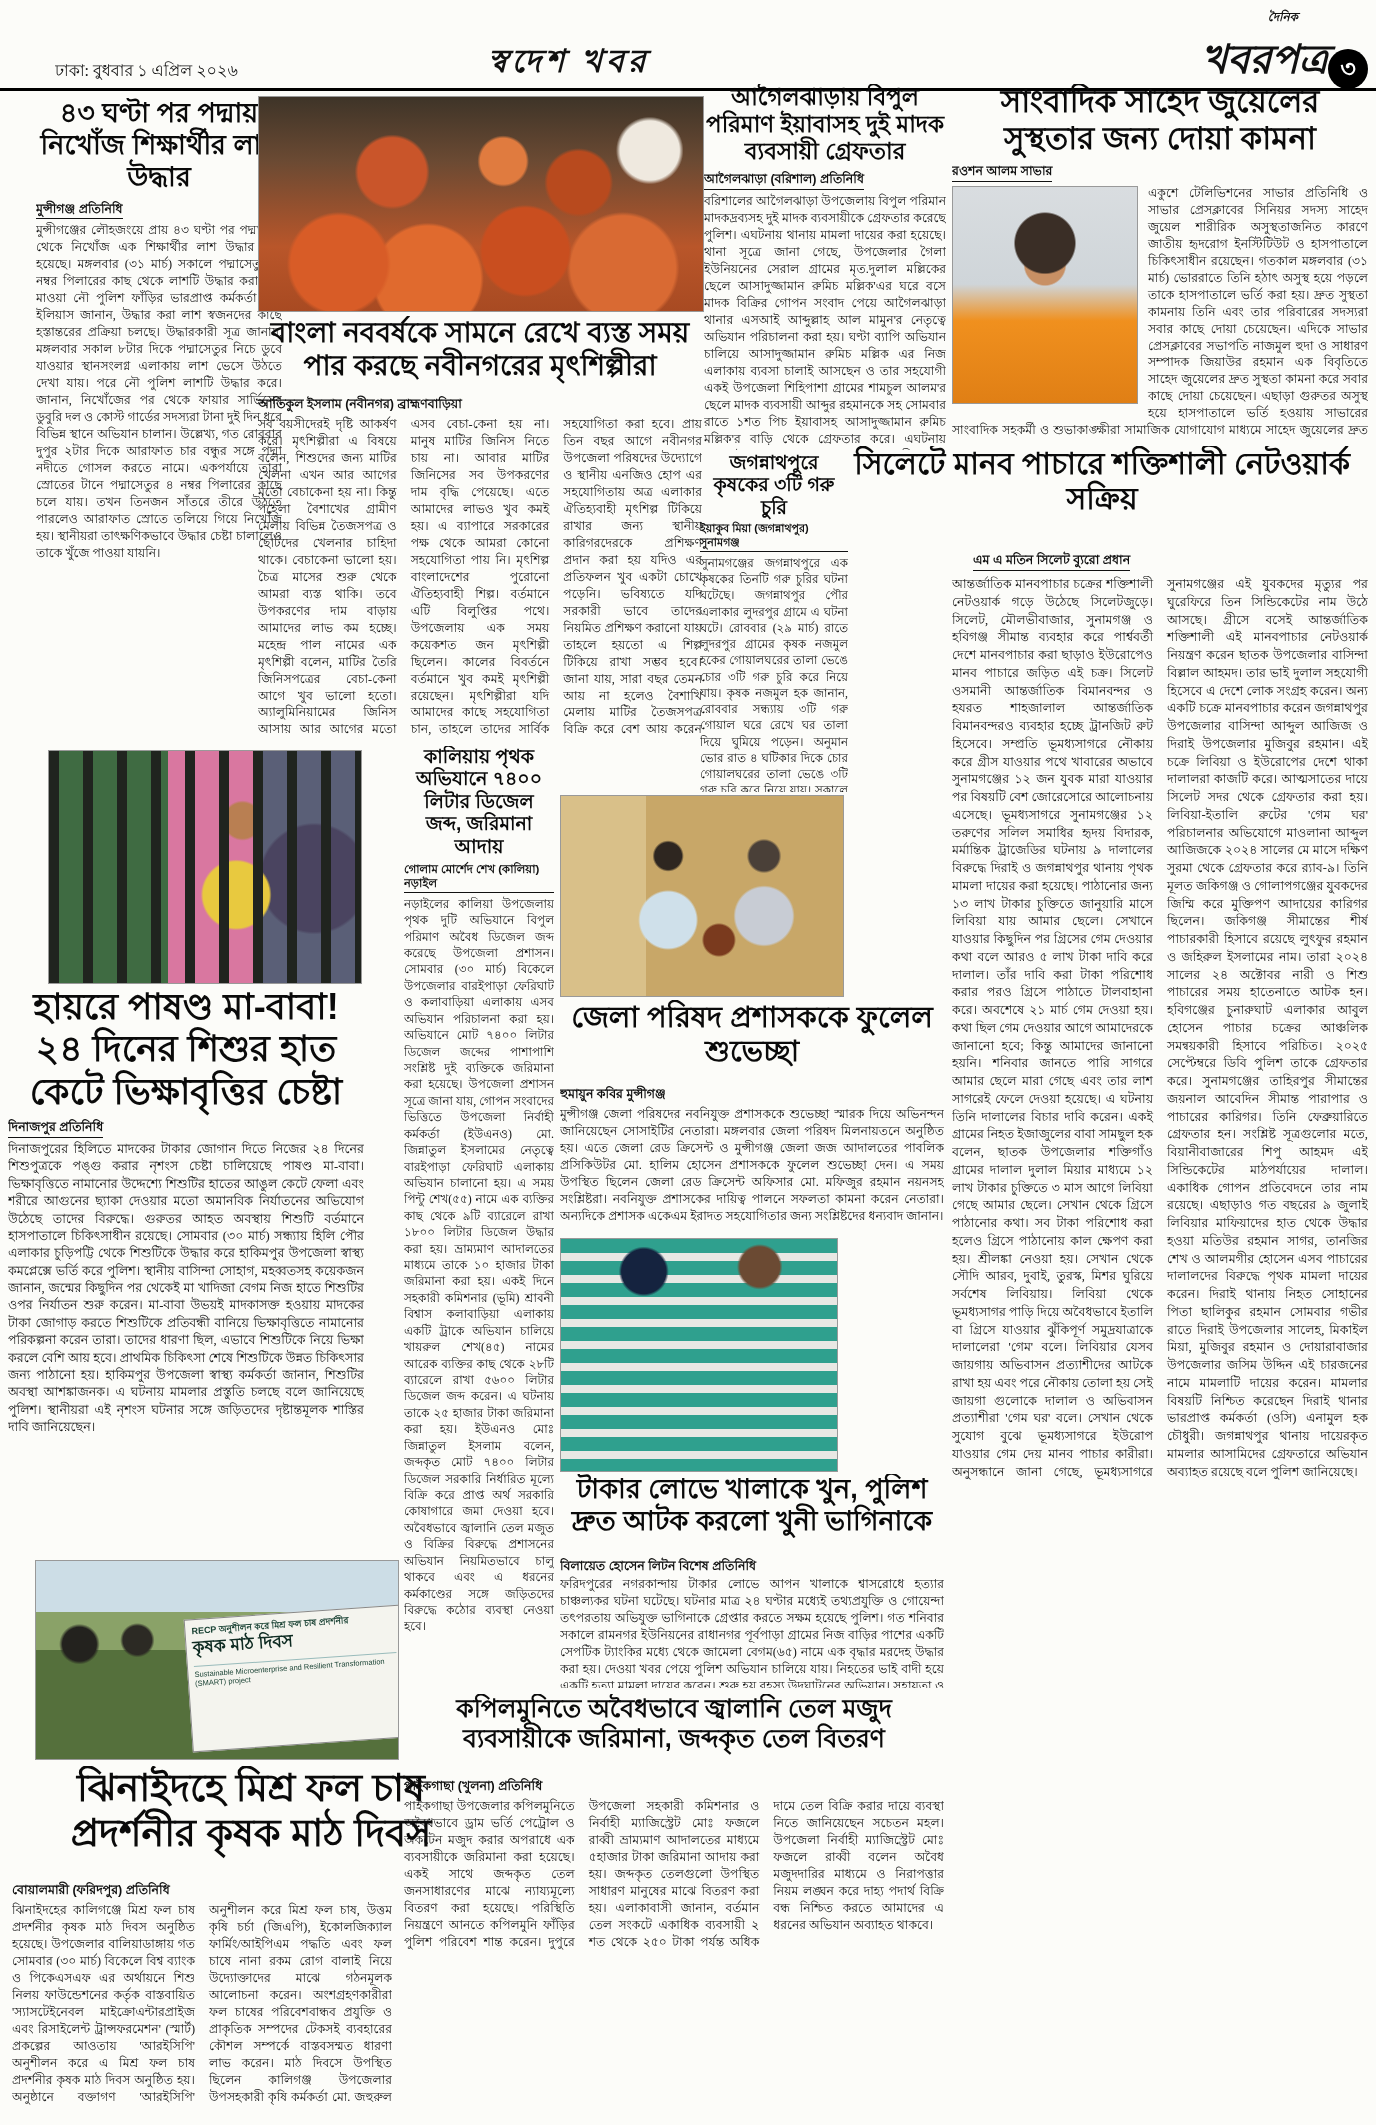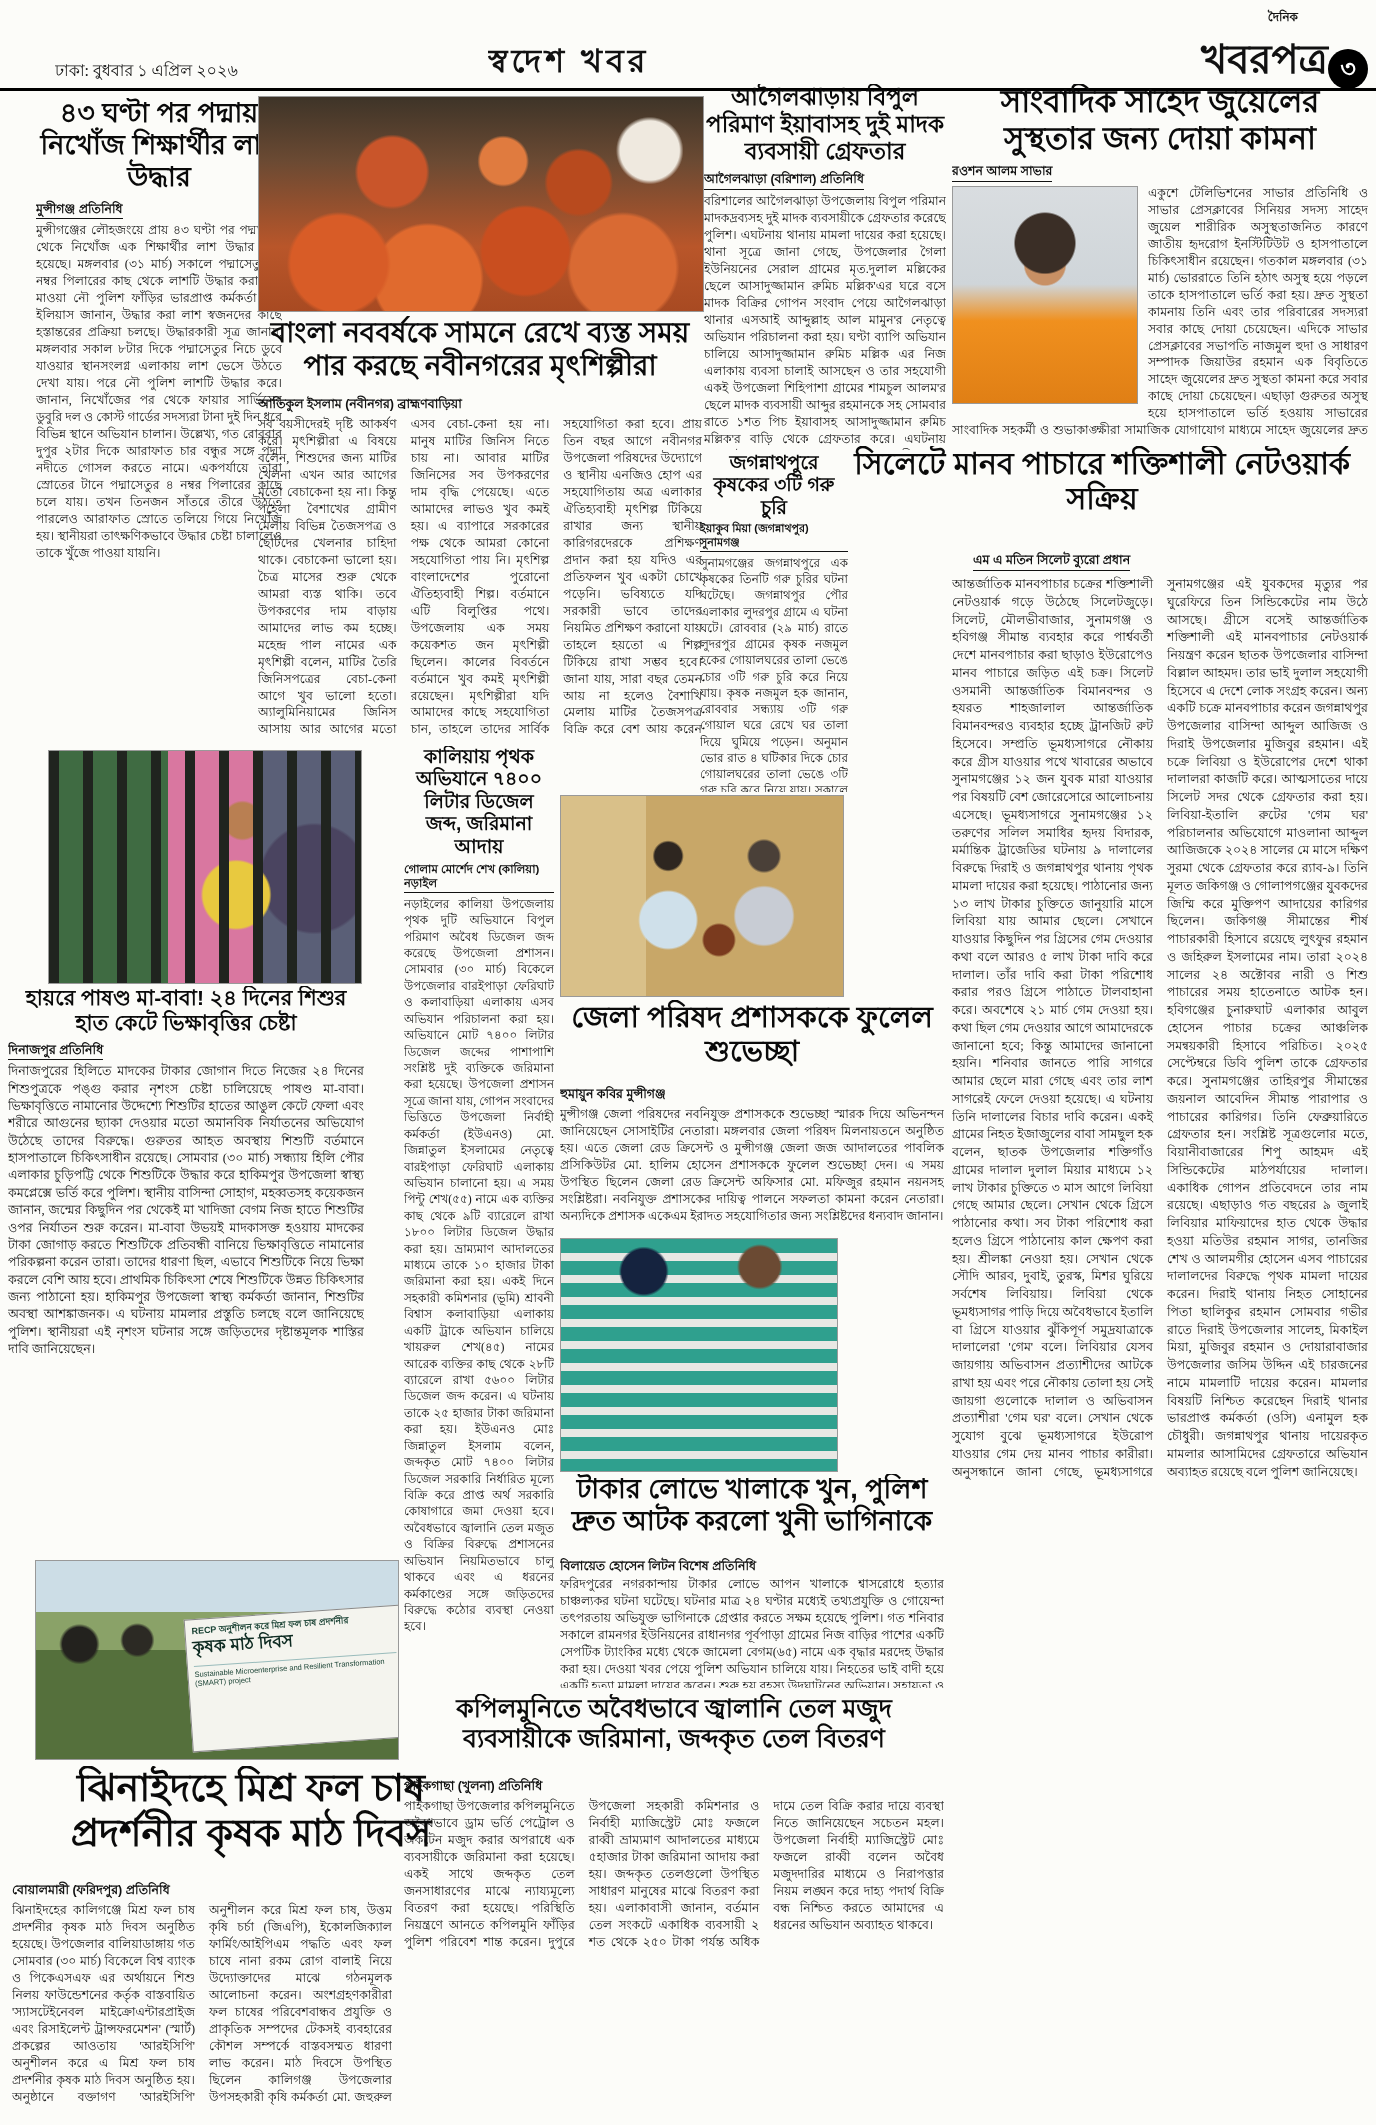--- a/index.html
+++ b/index.html
@@ -53,21 +53,21 @@
      radial-gradient(circle at 28% 40%, #2c2a24 0 5%, transparent 6%),
      radial-gradient(circle at 84% 38%, #35322a 0 5%, transparent 6%),
      linear-gradient(180deg,#ccdde6 0 26%,#8aa268 26% 45%,#55703c 45% 100%);}
   .banner{position:absolute;left:42%;top:26%;width:56%;height:62%;background:#f4f4ee;
      border:1px solid #888;transform:rotate(-4deg);padding:4px 6px;
      font-family:"Liberation Sans","DejaVu Sans",sans-serif;color:#143;}
   .banner .b1{font-size:9px;font-weight:700;color:#1c4436;}
   .banner .b2{font-size:17px;font-weight:800;color:#0e2b22;line-height:1.1;}
   .banner .b3{font-size:7.5px;color:#1c4436;margin-top:8px;border-top:1px solid #9bb;padding-top:3px;}
   
-  .mast{font-family:"Liberation Sans","DejaVu Sans",sans-serif;font-weight:800;}
+  .mast{font-family:"Liberation Sans","DejaVu Sans",sans-serif;font-weight:800;font-style:italic;}
   .pgnum{display:inline-block;width:40px;height:40px;border-radius:50%;background:#000;color:#fff;
      text-align:center;line-height:40px;font-size:24px;font-weight:800;vertical-align:middle;}
 </style>
 </head>
 <body>
 
 <div id="sheet">
 
   <div class="abs" style="left:55px;top:58px;width:260px;">ঢাকা: বুধবার ১ এপ্রিল ২০২৬</div>
   <div class="abs mast" style="left:488px;top:36px;width:400px;text-align:left;font-size:32px;letter-spacing:4px;">স্বদেশ খবর</div>
@@ -89,21 +89,21 @@
 
   <h2 class="hl abs" style="left:258px;top:316px;width:444px;height:78px;font-size:28px;">বাংলা নববর্ষকে সামনে রেখে ব্যস্ত সময় পার করছে নবীনগরের মৃৎশিল্পীরা</h2>
   <div class="abs" style="left:258px;top:394px;width:444px;height:20px;">
     <span class="byline">আতিকুল ইসলাম (নবীনগর) ব্রাহ্মণবাড়িয়া</span>
   </div>
   <p class="body cols3 abs" style="left:258px;top:416px;width:444px;height:328px;">সব বয়সীদেরই দৃষ্টি আকর্ষণ করে। মৃৎশিল্পীরা এ বিষয়ে বলেন, শিশুদের জন্য মাটির খেলনা এখন আর আগের মতো বেচাকেনা হয় না। কিন্তু পহেলা বৈশাখের গ্রামীণ মেলায় বিভিন্ন তৈজসপত্র ও ছোটদের খেলনার চাহিদা থাকে। বেচাকেনা ভালো হয়। চৈত্র মাসের শুরু থেকে আমরা ব্যস্ত থাকি। তবে উপকরণের দাম বাড়ায় আমাদের লাভ কম হচ্ছে। মহেন্দ্র পাল নামের এক মৃৎশিল্পী বলেন, মাটির তৈরি জিনিসপত্রের বেচা-কেনা আগে খুব ভালো হতো। অ্যালুমিনিয়ামের জিনিস আসায় আর আগের মতো এসব বেচা-কেনা হয় না। মানুষ মাটির জিনিস নিতে চায় না। আবার মাটির জিনিসের সব উপকরণের দাম বৃদ্ধি পেয়েছে। এতে আমাদের লাভও খুব কমই হয়। এ ব্যাপারে সরকারের পক্ষ থেকে আমরা কোনো সহযোগিতা পায় নি। মৃৎশিল্প বাংলাদেশের পুরোনো ঐতিহ্যবাহী শিল্প। বর্তমানে এটি বিলুপ্তির পথে। উপজেলায় এক সময় কয়েকশত জন মৃৎশিল্পী ছিলেন। কালের বিবর্তনে বর্তমানে খুব কমই মৃৎশিল্পী রয়েছেন। মৃৎশিল্পীরা যদি আমাদের কাছে সহযোগিতা চান, তাহলে তাদের সার্বিক সহযোগিতা করা হবে। প্রায় তিন বছর আগে নবীনগর উপজেলা পরিষদের উদ্যোগে ও স্থানীয় এনজিও হোপ এর সহযোগিতায় অত্র এলাকার ঐতিহ্যবাহী মৃৎশিল্প টিকিয়ে রাখার জন্য স্থানীয় কারিগরদেরকে প্রশিক্ষণ প্রদান করা হয় যদিও এর প্রতিফলন খুব একটা চোখে পড়েনি। ভবিষ্যতে যদি সরকারী ভাবে তাদের নিয়মিত প্রশিক্ষণ করানো যায় তাহলে হয়তো এ শিল্প টিকিয়ে রাখা সম্ভব হবে। জানা যায়, সারা বছর তেমন আয় না হলেও বৈশাখি মেলায় মাটির তৈজসপত্র বিক্রি করে বেশ আয় করেন মৃৎশিল্পীরা। মৃৎশিল্পীদের হাতের তৈরি এসব কারুকাজ, কলস, হাঁড়ি, মটকা, বাসন, ডালা, পুতুল এবং তৈজসপত্র গ্রামীণ মেলাতে ছড়ায় মুগ্ধতা। যা ছোট বড় সকলের দৃষ্টি আকর্ষণ করে।</p>
 
   <div class="ph ph-mother" style="left:48px;top:750px;width:312px;height:232px;"></div>
 
   <div class="abs" style="left:8px;top:986px;width:356px;height:570px;">
-    <h2 class="hl" style="font-size:21px;">হায়রে পাষণ্ড মা-বাবা! ২৪ দিনের শিশুর হাত কেটে ভিক্ষাবৃত্তির চেষ্টা</h2>
+    <h2 class="hl" style="font-size:36px;">হায়রে পাষণ্ড মা-বাবা! ২৪ দিনের শিশুর হাত কেটে ভিক্ষাবৃত্তির চেষ্টা</h2>
     <div style="margin-top:4px;"><span class="byline">দিনাজপুর প্রতিনিধি</span></div>
     <p class="body" style="margin-top:3px;font-size:12.6px;">দিনাজপুরের হিলিতে মাদকের টাকার জোগান দিতে নিজের ২৪ দিনের শিশুপুত্রকে পঙ্গু করার নৃশংস চেষ্টা চালিয়েছে পাষণ্ড মা-বাবা। ভিক্ষাবৃত্তিতে নামানোর উদ্দেশ্যে শিশুটির হাতের আঙুল কেটে ফেলা এবং শরীরে আগুনের ছ্যাকা দেওয়ার মতো অমানবিক নির্যাতনের অভিযোগ উঠেছে তাদের বিরুদ্ধে। গুরুতর আহত অবস্থায় শিশুটি বর্তমানে হাসপাতালে চিকিৎসাধীন রয়েছে। সোমবার (৩০ মার্চ) সন্ধ্যায় হিলি পৌর এলাকার চুড়িপট্টি থেকে শিশুটিকে উদ্ধার করে হাকিমপুর উপজেলা স্বাস্থ্য কমপ্লেক্সে ভর্তি করে পুলিশ। স্থানীয় বাসিন্দা সোহাগ, মহব্বতসহ কয়েকজন জানান, জন্মের কিছুদিন পর থেকেই মা খাদিজা বেগম নিজ হাতে শিশুটির ওপর নির্যাতন শুরু করেন। মা-বাবা উভয়ই মাদকাসক্ত হওয়ায় মাদকের টাকা জোগাড় করতে শিশুটিকে প্রতিবন্ধী বানিয়ে ভিক্ষাবৃত্তিতে নামানোর পরিকল্পনা করেন তারা। তাদের ধারণা ছিল, এভাবে শিশুটিকে নিয়ে ভিক্ষা করলে বেশি আয় হবে। প্রাথমিক চিকিৎসা শেষে শিশুটিকে উন্নত চিকিৎসার জন্য পাঠানো হয়। হাকিমপুর উপজেলা স্বাস্থ্য কর্মকর্তা জানান, শিশুটির অবস্থা আশঙ্কাজনক। এ ঘটনায় মামলার প্রস্তুতি চলছে বলে জানিয়েছে পুলিশ। স্থানীয়রা এই নৃশংস ঘটনার সঙ্গে জড়িতদের দৃষ্টান্তমূলক শাস্তির দাবি জানিয়েছেন।</p>
   </div>
 
   <div class="ph ph-farmers" style="left:35px;top:1560px;width:362px;height:198px;">
     <div class="banner">
       <div class="b1">RECP অনুশীলন করে মিশ্র ফল চাষ প্রদর্শনীর</div>
       <div class="b2">কৃষক মাঠ দিবস</div>
       <div class="b3">Sustainable Microenterprise and Resilient Transformation (SMART) project</div>
     </div>

